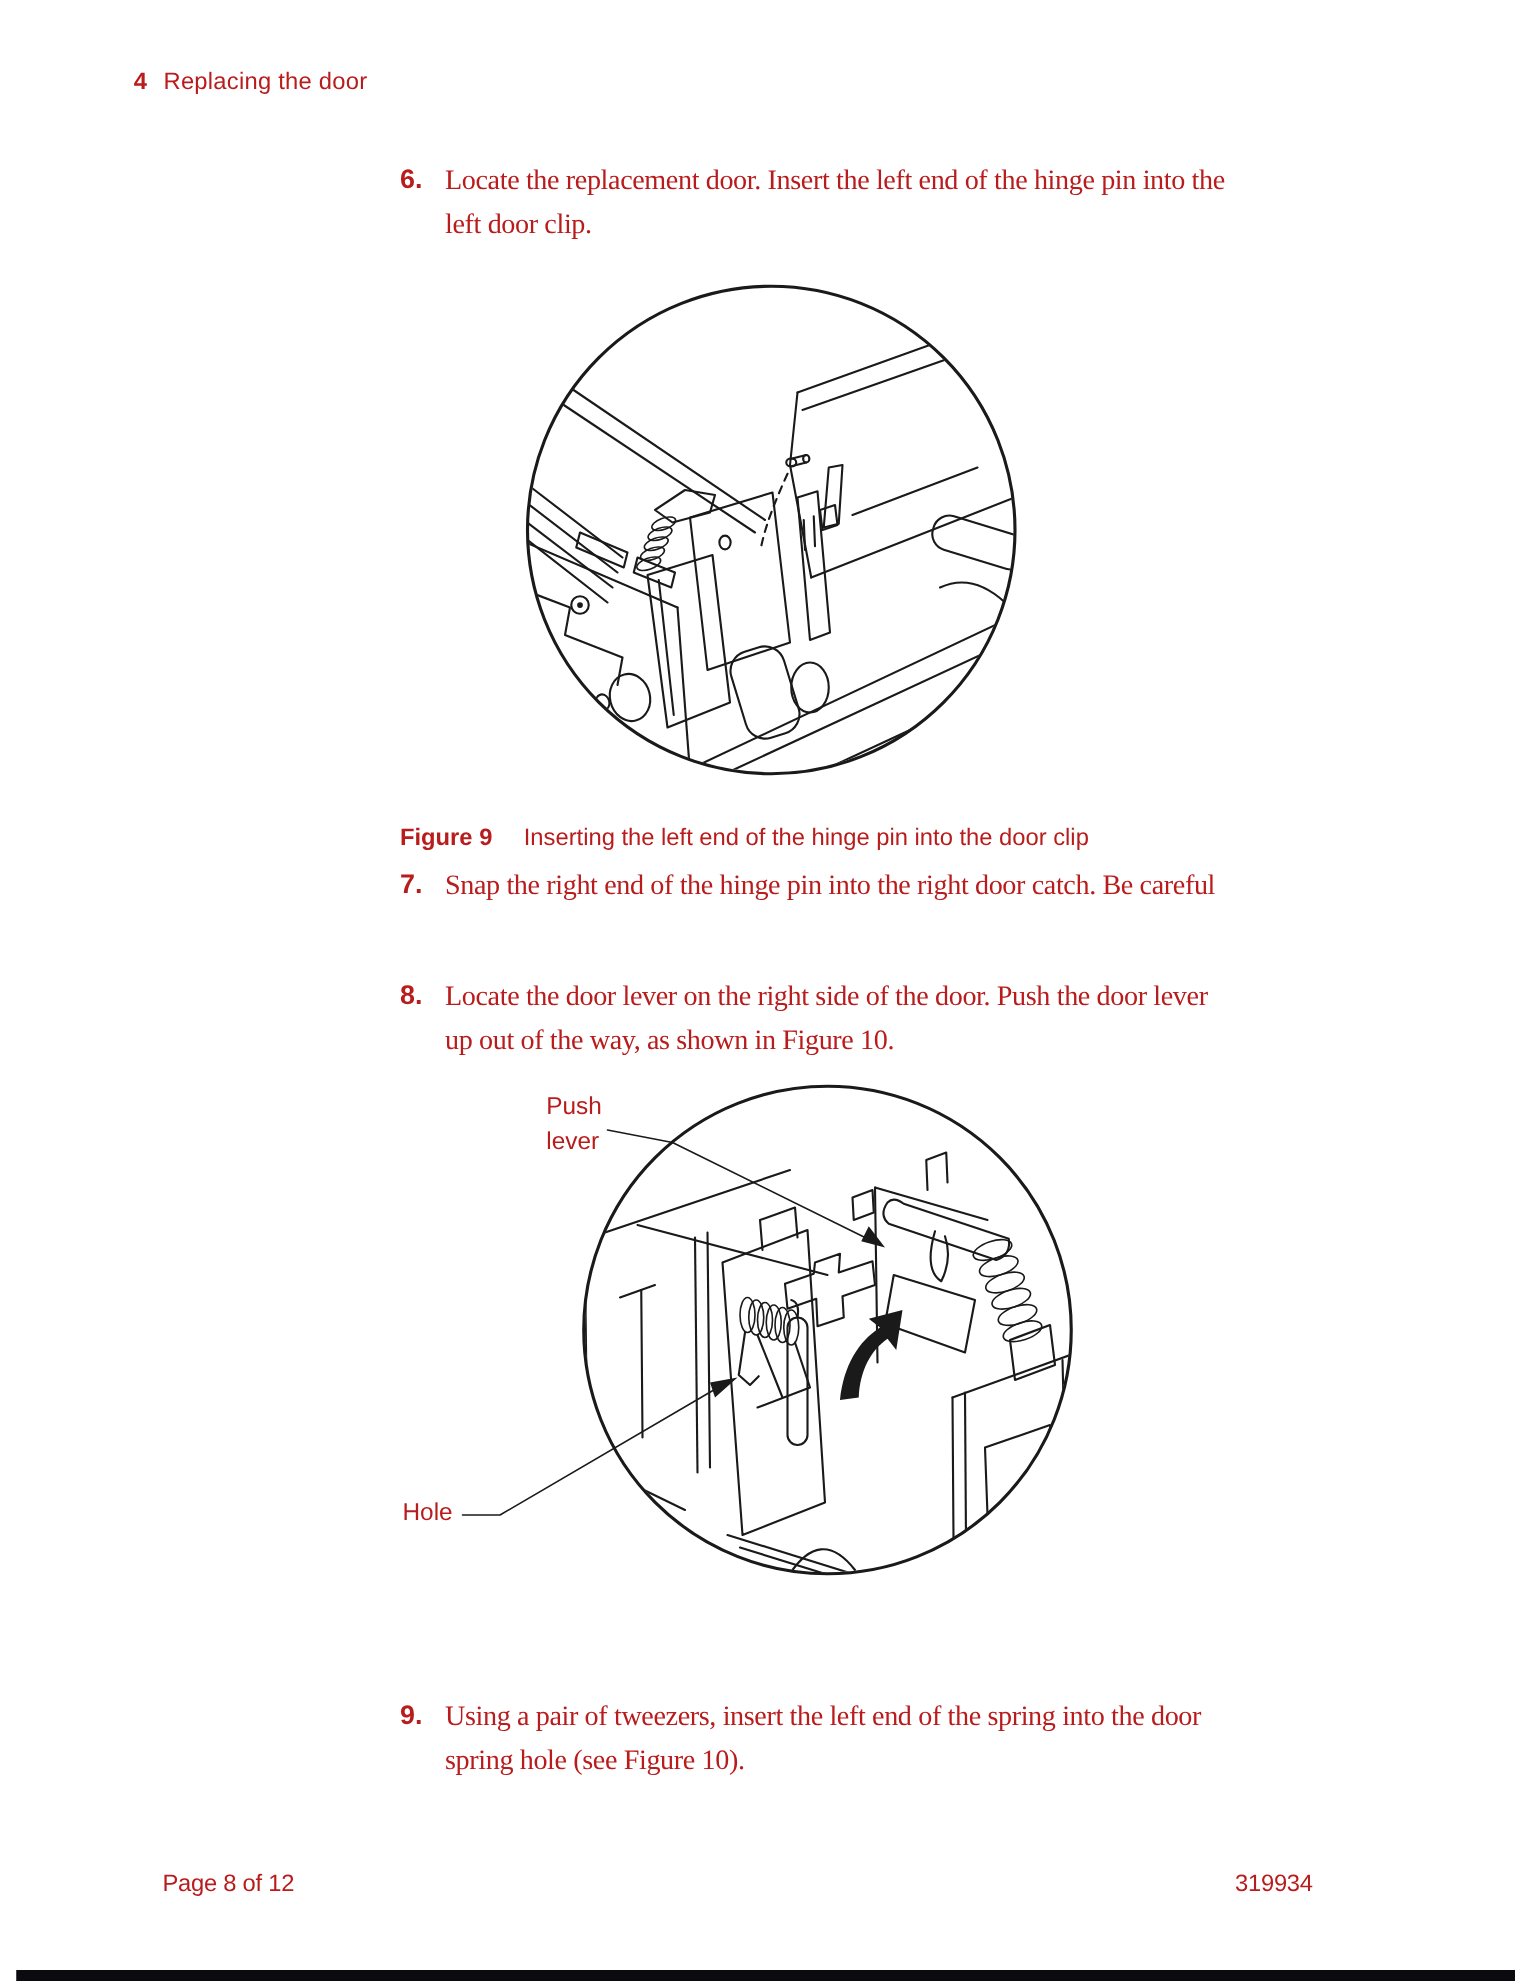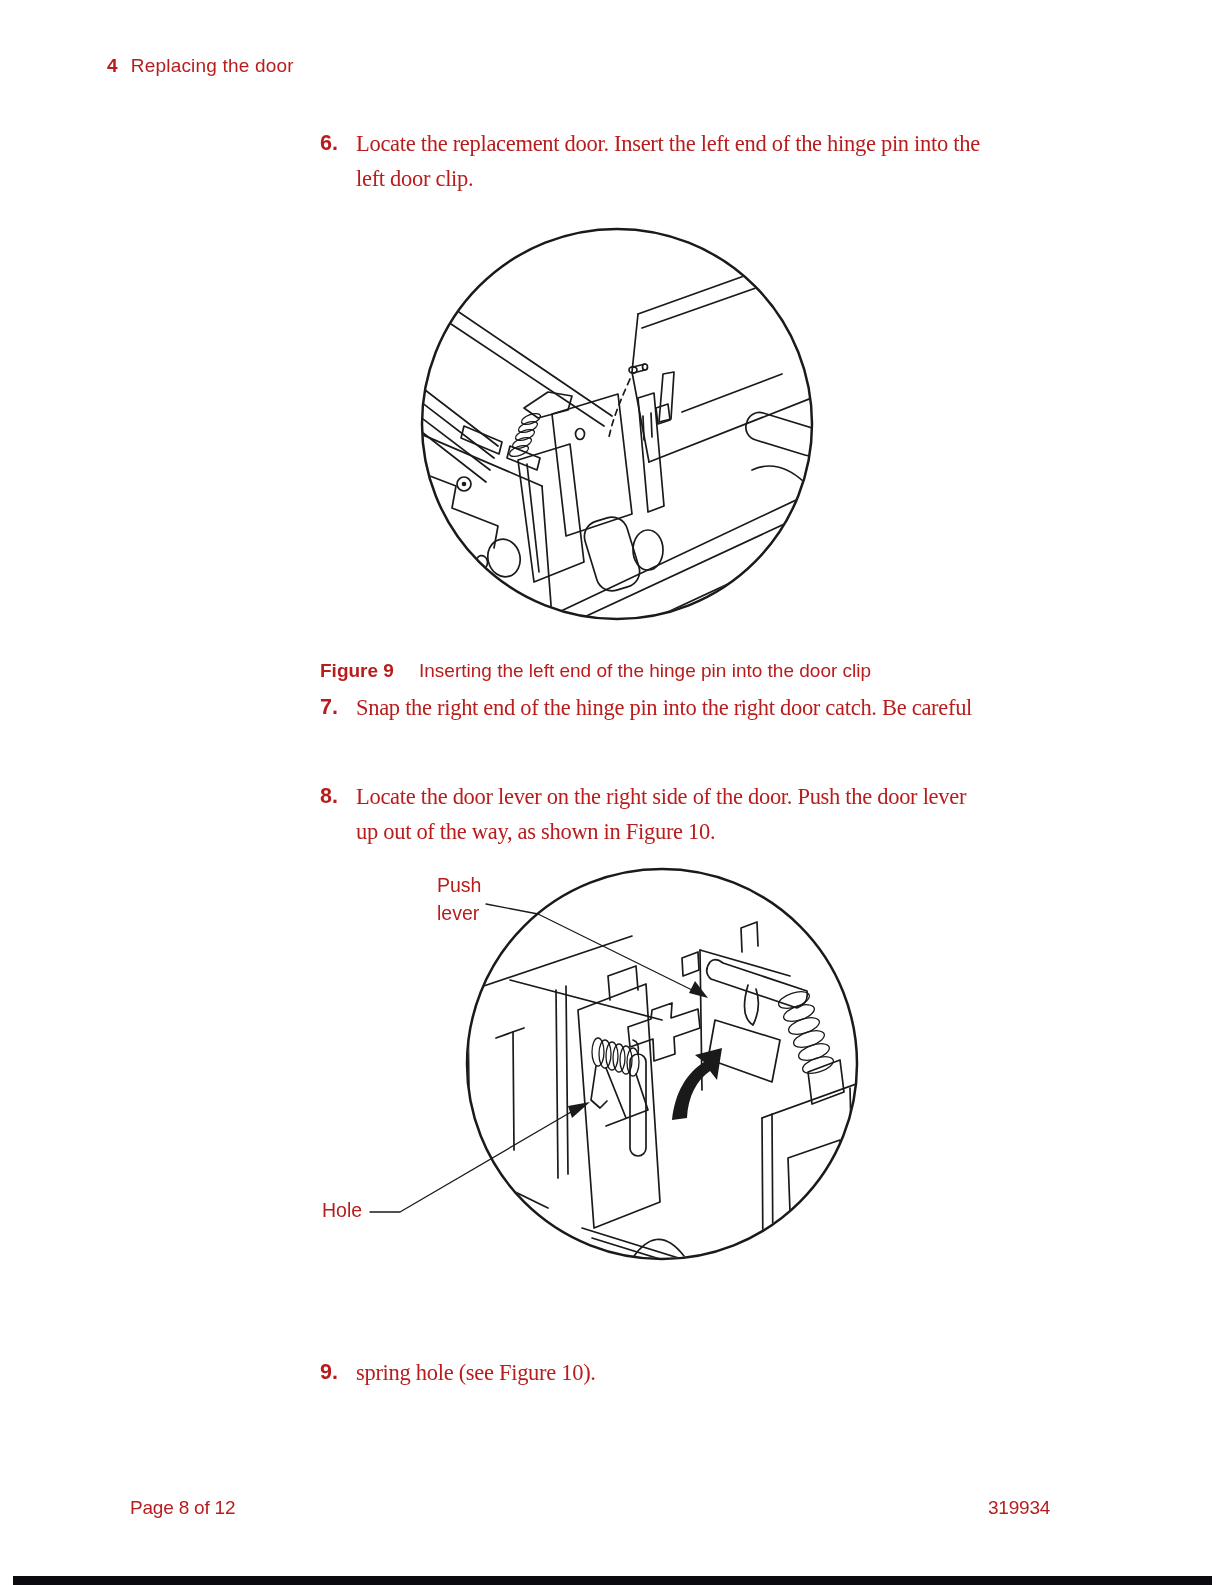--- a/index.html
+++ b/index.html
@@ -234,20 +234,21 @@
     <g>
       <path class="ln thin" d="M 60 354 L 90 354 L 261 254"></path>
       <polygon class="fillshape" points="280,244 262,260 258,248"></polygon>
     </g>
   </svg>
 
 
   <div class="step" style="top:1355px;">
     <div class="step-num">9.</div>
     <div class="step-lines">
+      <div class="step-line">Using a pair of tweezers, insert the left end of the spring into the door</div>
       <div class="step-line">spring hole (see Figure 10).</div>
     </div>
   </div>
 
   <div class="footer-item" style="left:108px;">Page 8 of 12</div>
   <div class="footer-item" style="left:966px;">319934</div>
   <div class="footer-bar"></div>
 
 </div>
 

